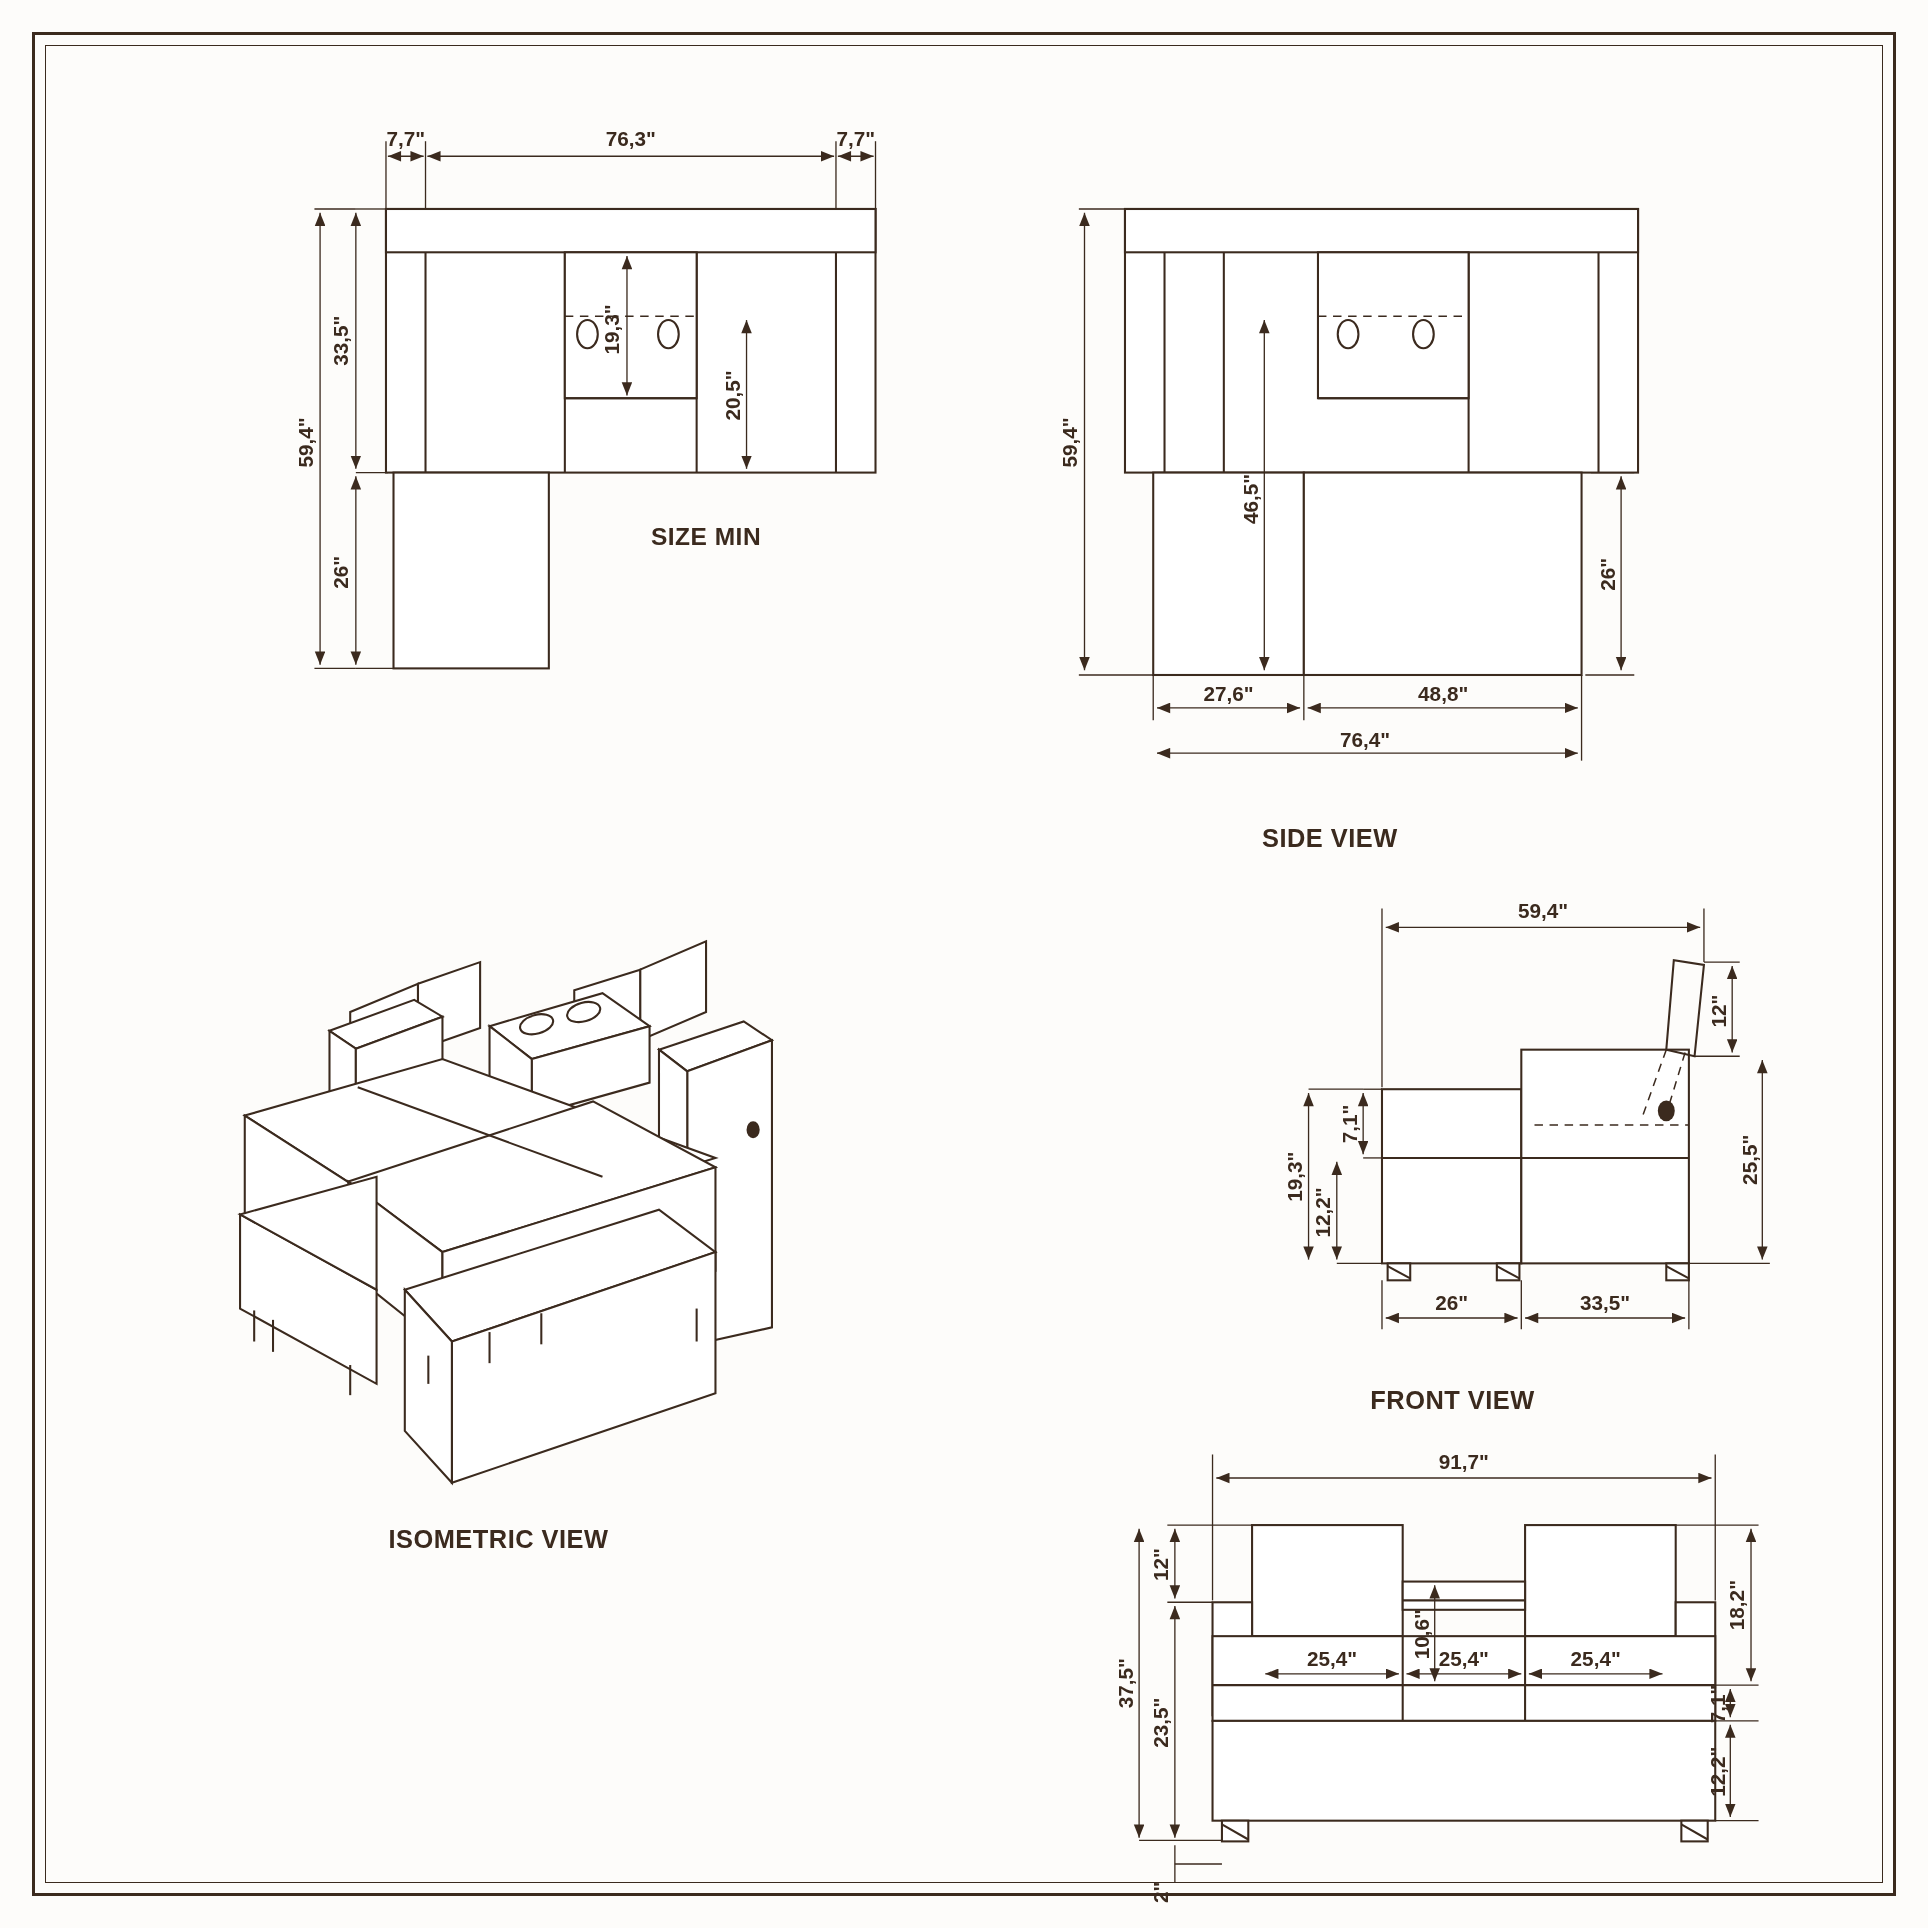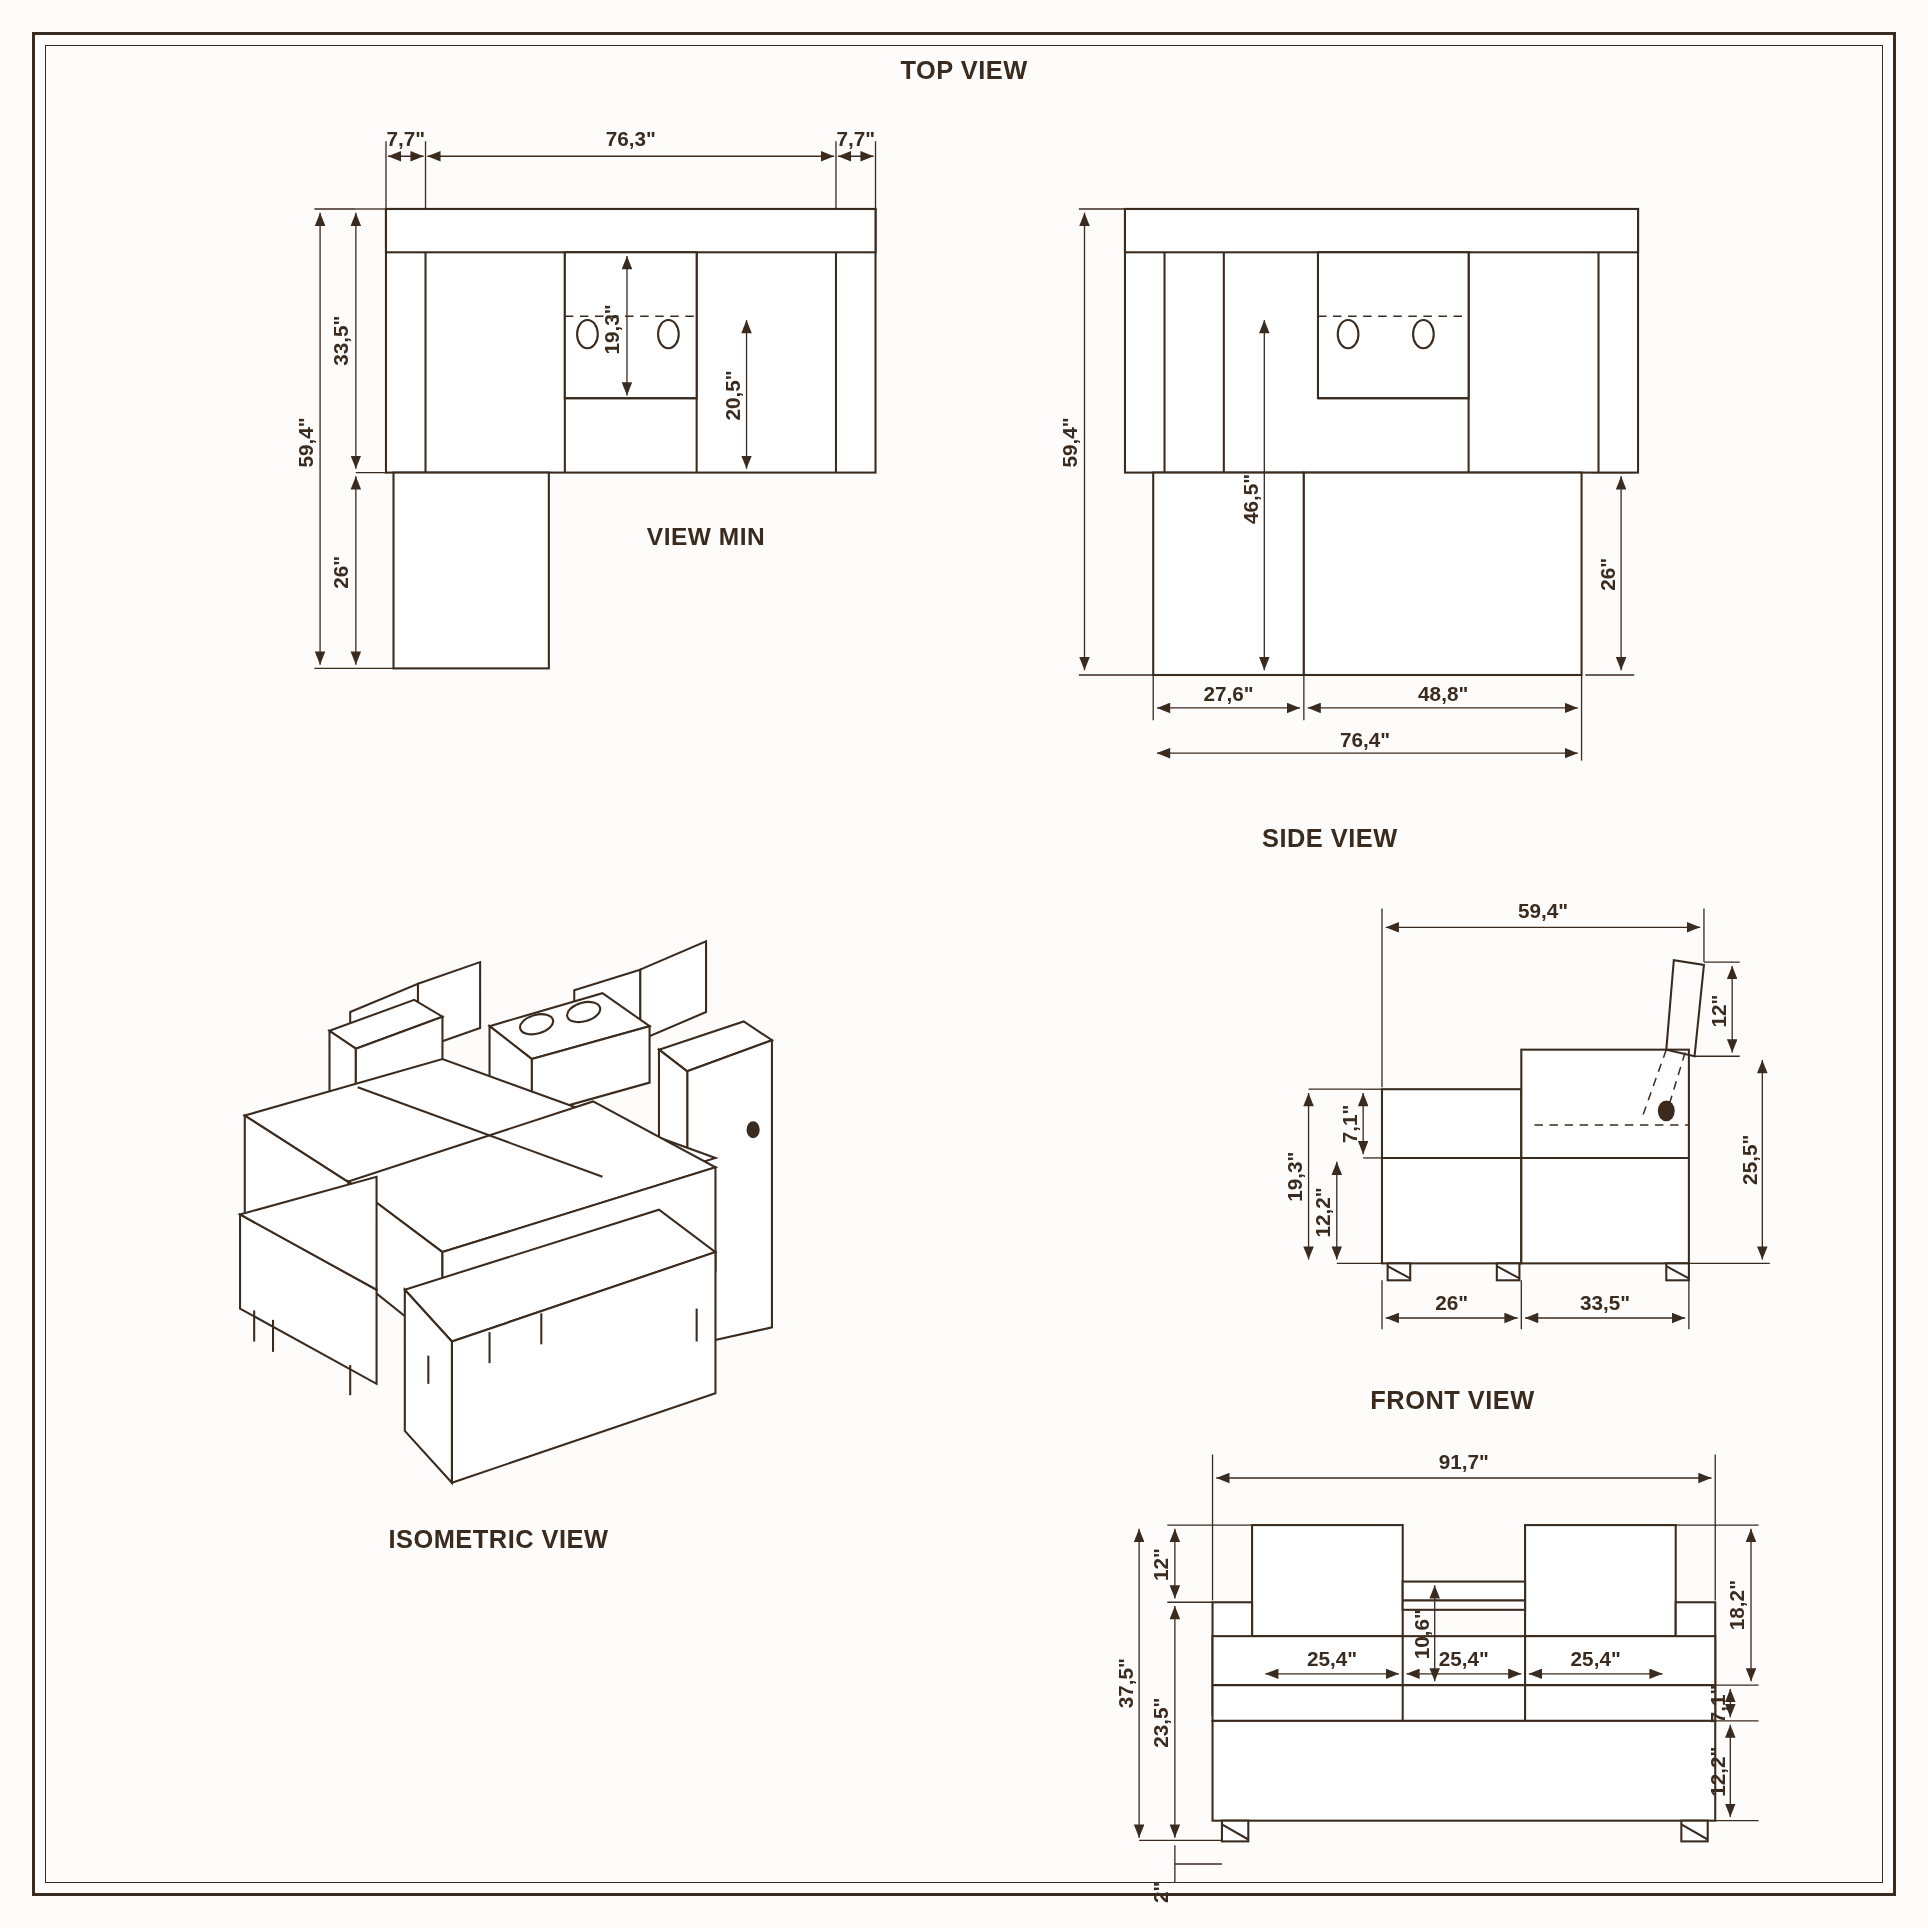--- a/index.html
+++ b/index.html
@@ -23,22 +23,21 @@
   .arrowhead{fill:#3b2a1e;}
 </style>
 </head>
 <body>
 
 <div id="sheet">
 
   <div class="border-outer"></div>
   <div class="border-inner"></div>
 
-  <div class="title t-top">TOP VIEW</div>
-  <div class="title t-size-min">VIEW MIN</div>
+  <div class="title t-size-min">SIZE MIN</div>
   <div class="title t-size-max">SIZE MAX</div>
   <div class="title t-side">SIDE VIEW</div>
   <div class="title t-front">FRONT VIEW</div>
   <div class="title t-iso">ISOMETRIC VIEW</div>
 
   <svg viewBox="0 0 2048 2048">
     <defs>
       <marker id="ah" markerWidth="12" markerHeight="12" refX="10" refY="4" orient="auto">
         <path d="M0,0 L10,4 L0,8 z" class="arrowhead"></path>
       </marker>

